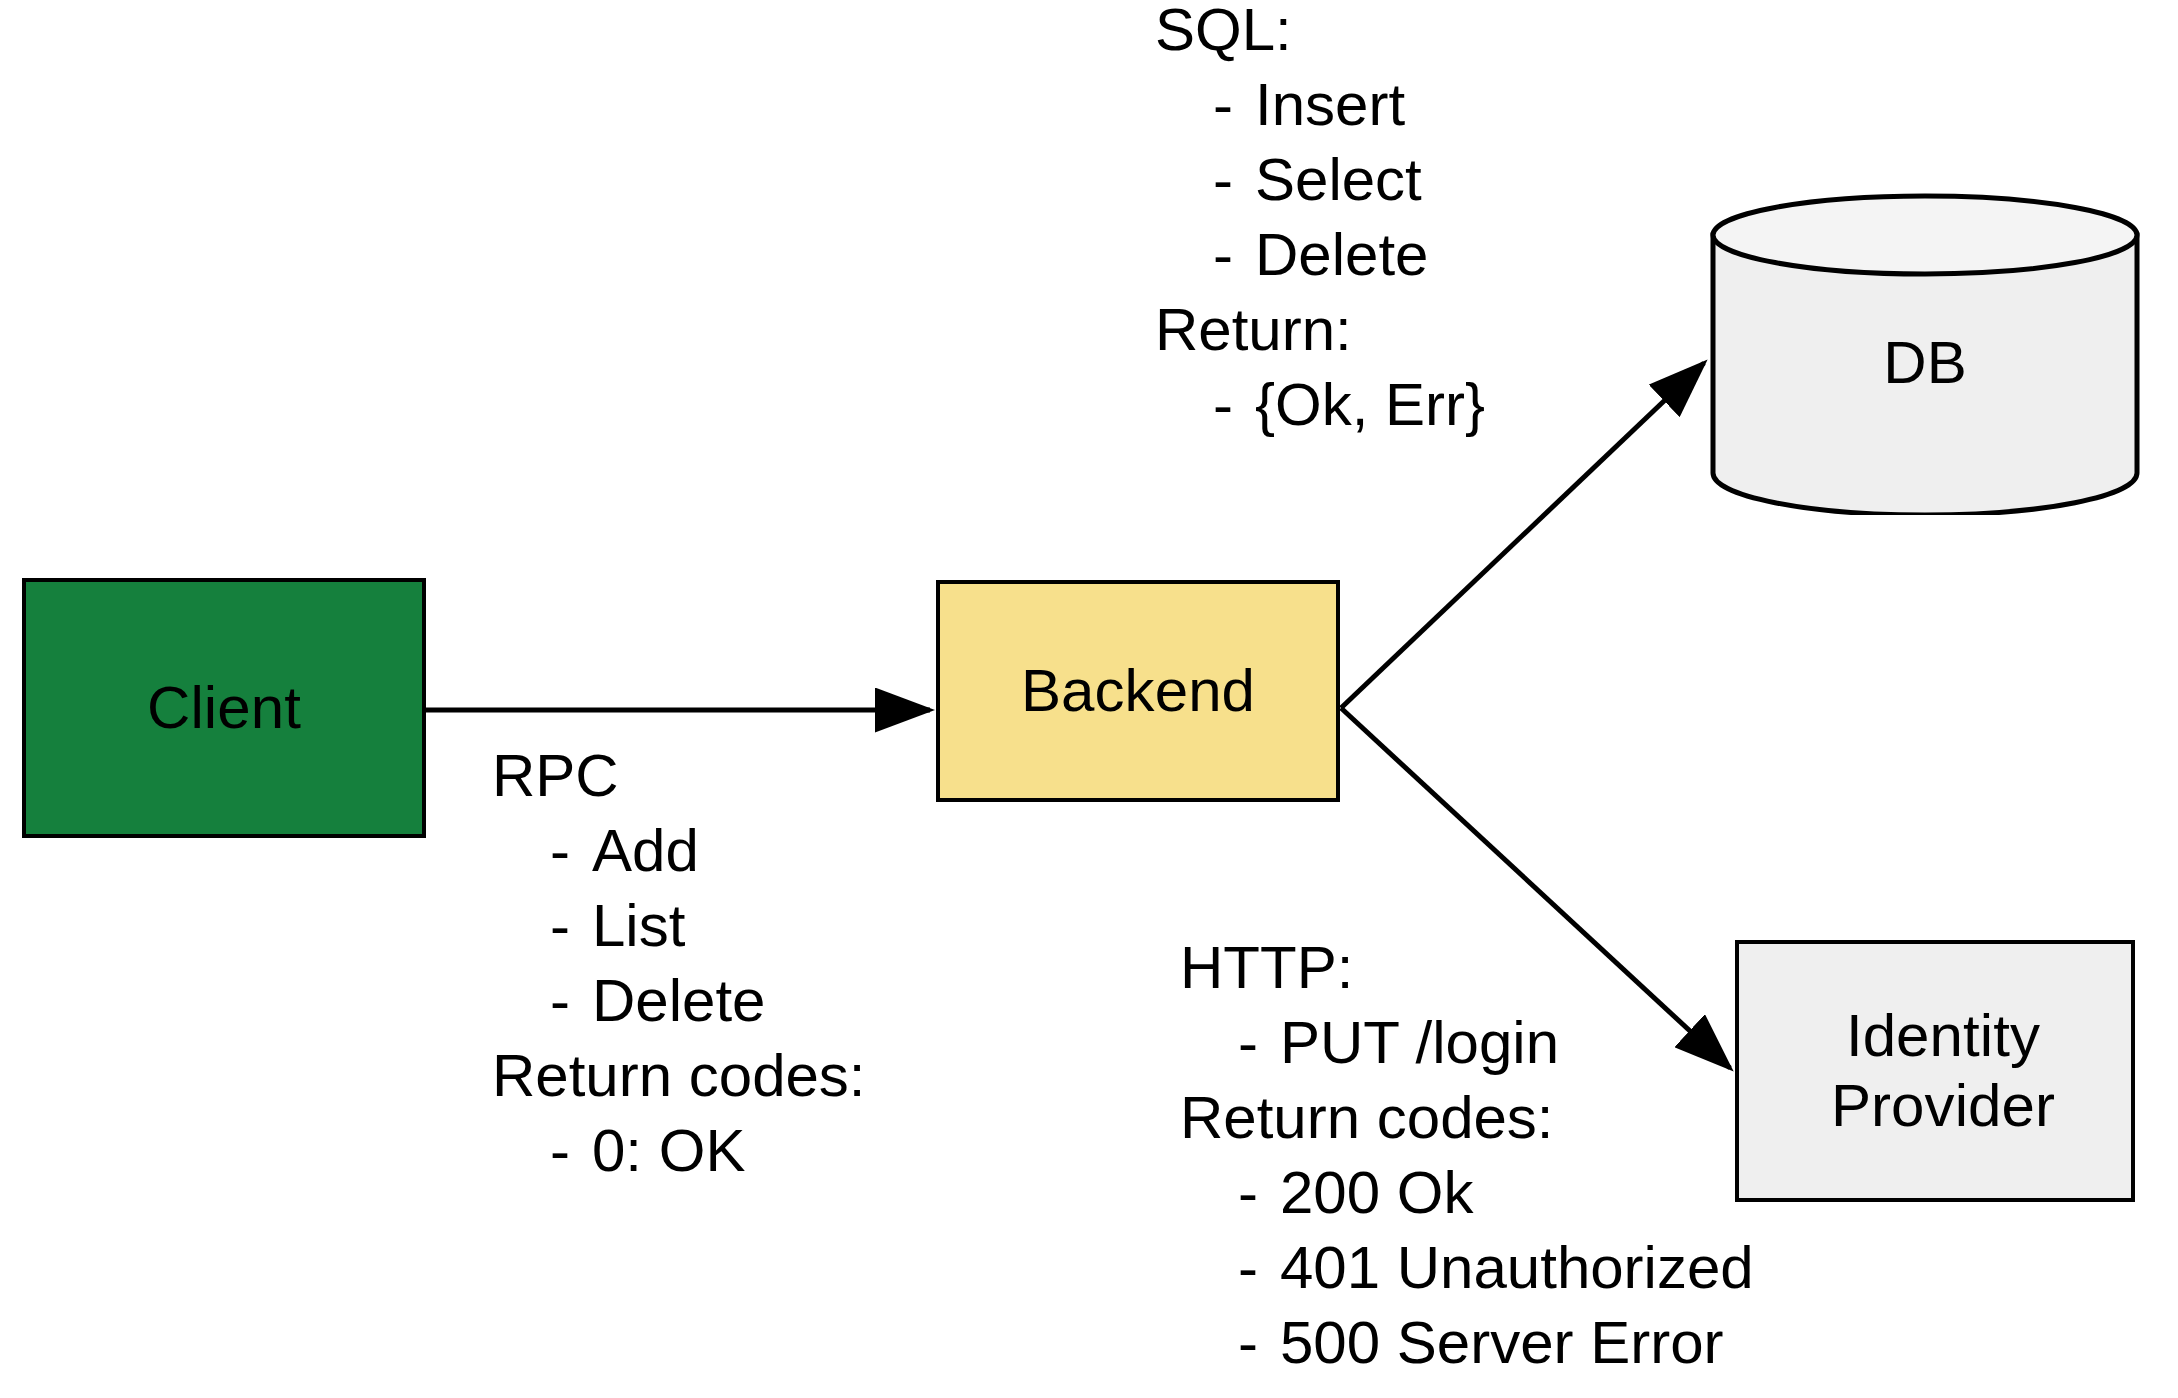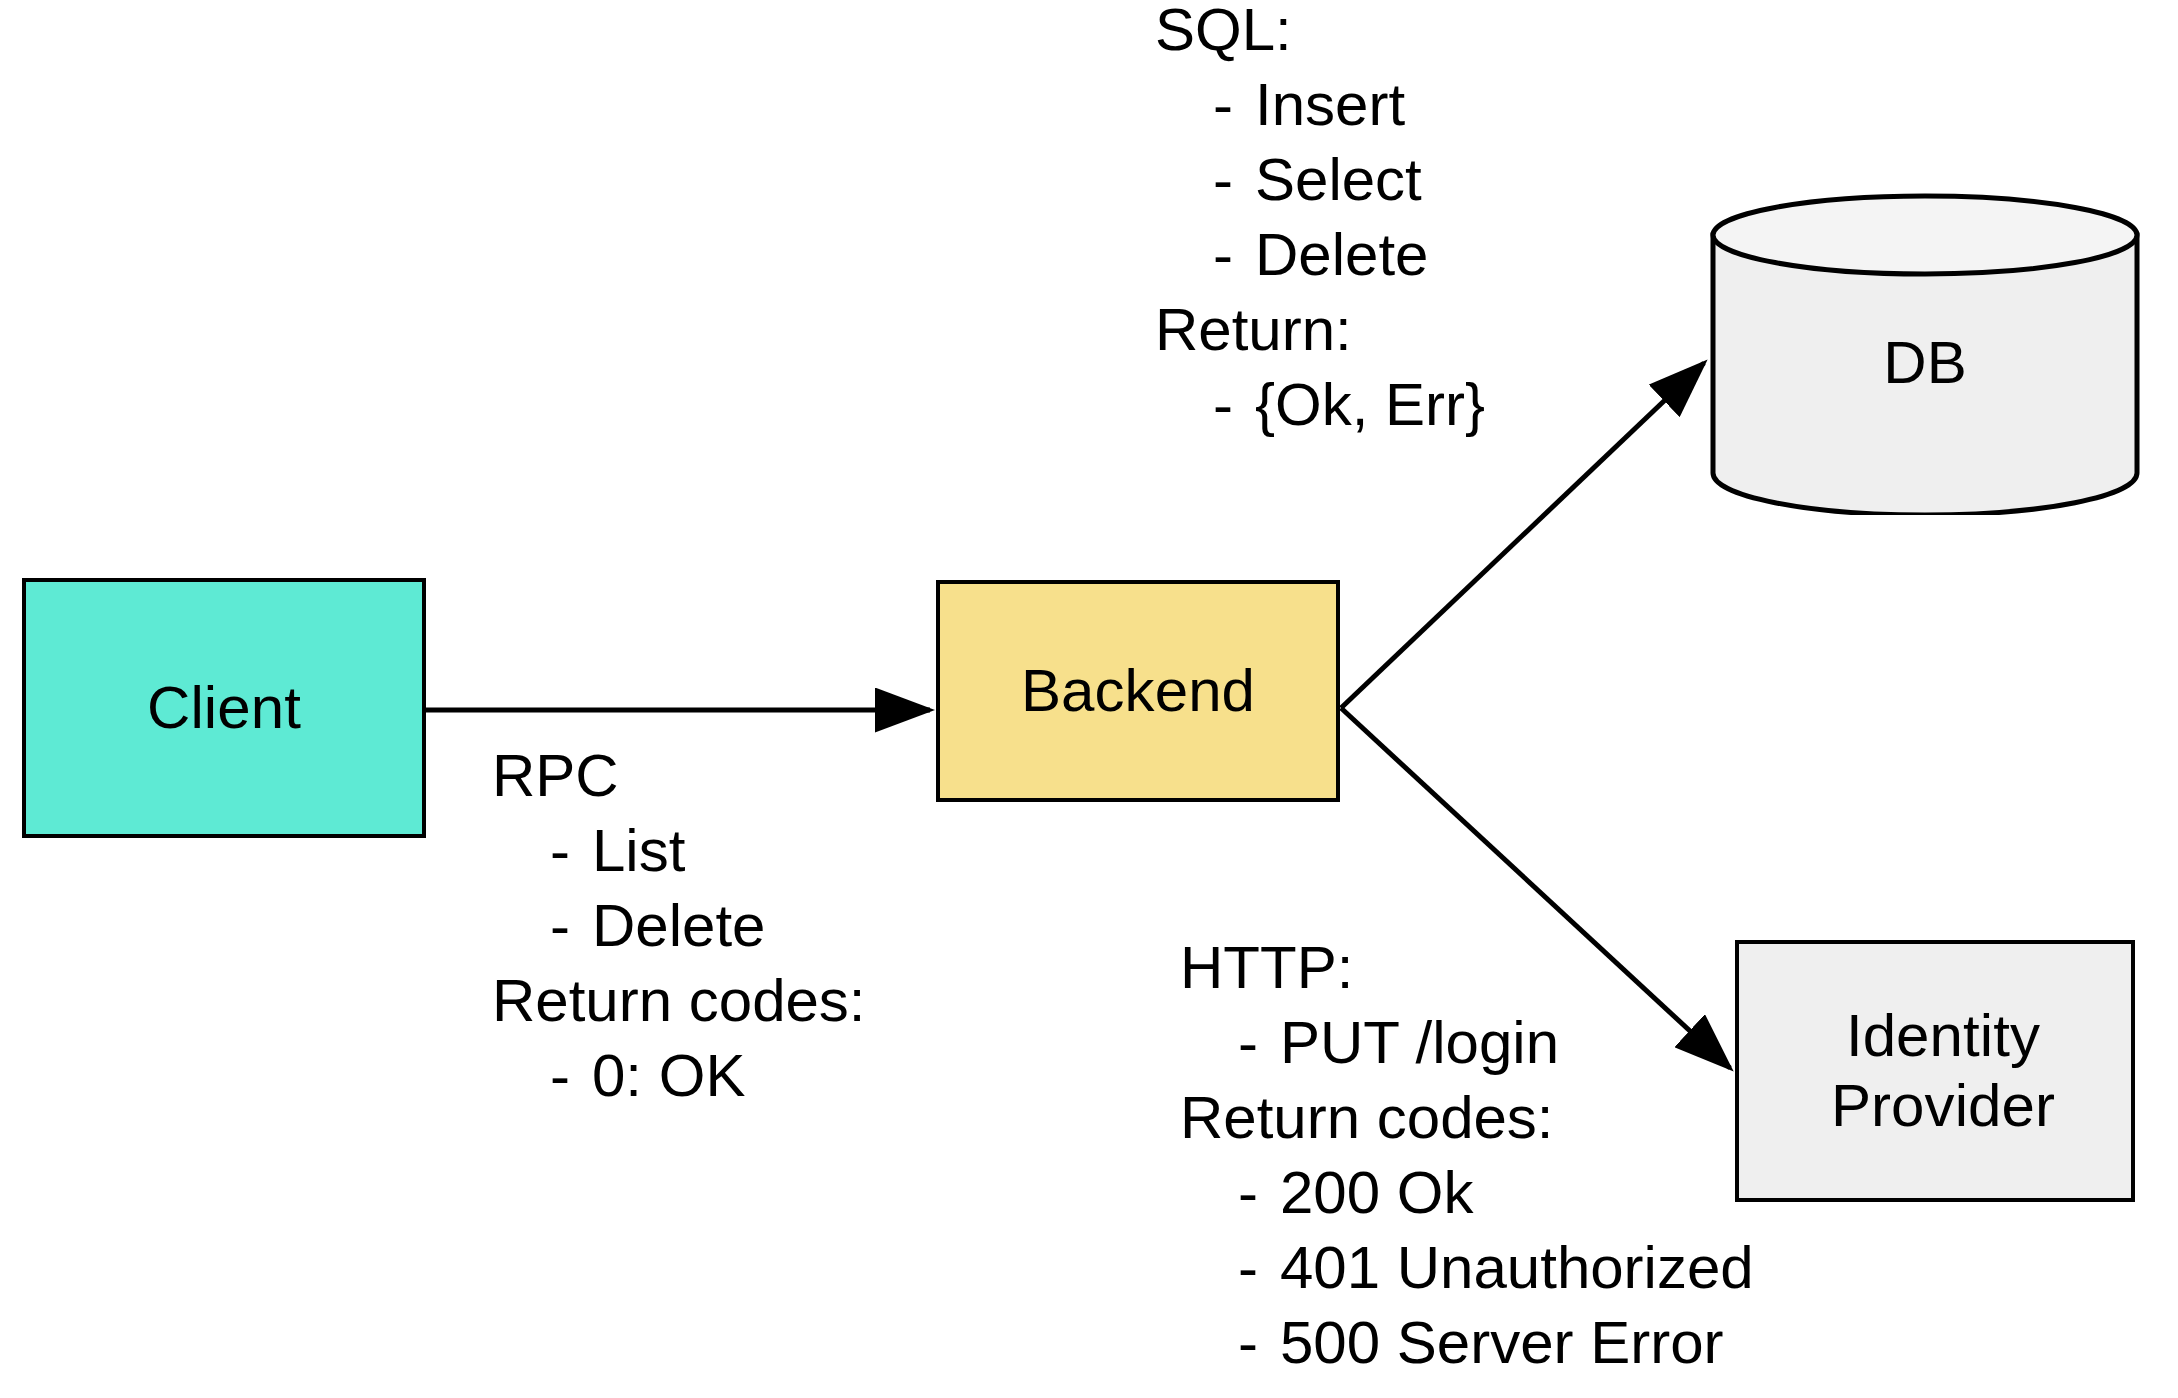--- a/index.html
+++ b/index.html
@@ -52,21 +52,21 @@
     font-size: 60px;
     letter-spacing: 0.1px;
     white-space: pre-line;
   }
 
   #node-client {
     left: 22px;
     top: 578px;
     width: 404px;
     height: 260px;
-    background: #5eead4;
+    background: #15803d;
   }
 
   #node-backend {
     left: 936px;
     top: 580px;
     width: 404px;
     height: 222px;
     background: #F7E08C;
   }
 
@@ -187,20 +187,23 @@
 
   <div id="node-identity-provider" class="node node-rect">
     <span class="node-label">Identity
 Provider</span>
   </div>
 
   <div id="annotation-rpc" class="annotation">
     <span class="ann-head">RPC</span>
 
     <span class="ann-item">
+      <span class="ann-dash">-</span><span class="ann-item-text">Add</span>
+    </span>
+    <span class="ann-item">
       <span class="ann-dash">-</span><span class="ann-item-text">List</span>
     </span>
     <span class="ann-item">
       <span class="ann-dash">-</span><span class="ann-item-text">Delete</span>
     </span>
 
     <span class="ann-head">Return codes:</span>
 
     <span class="ann-item">
       <span class="ann-dash">-</span><span class="ann-item-text">0: OK</span>

